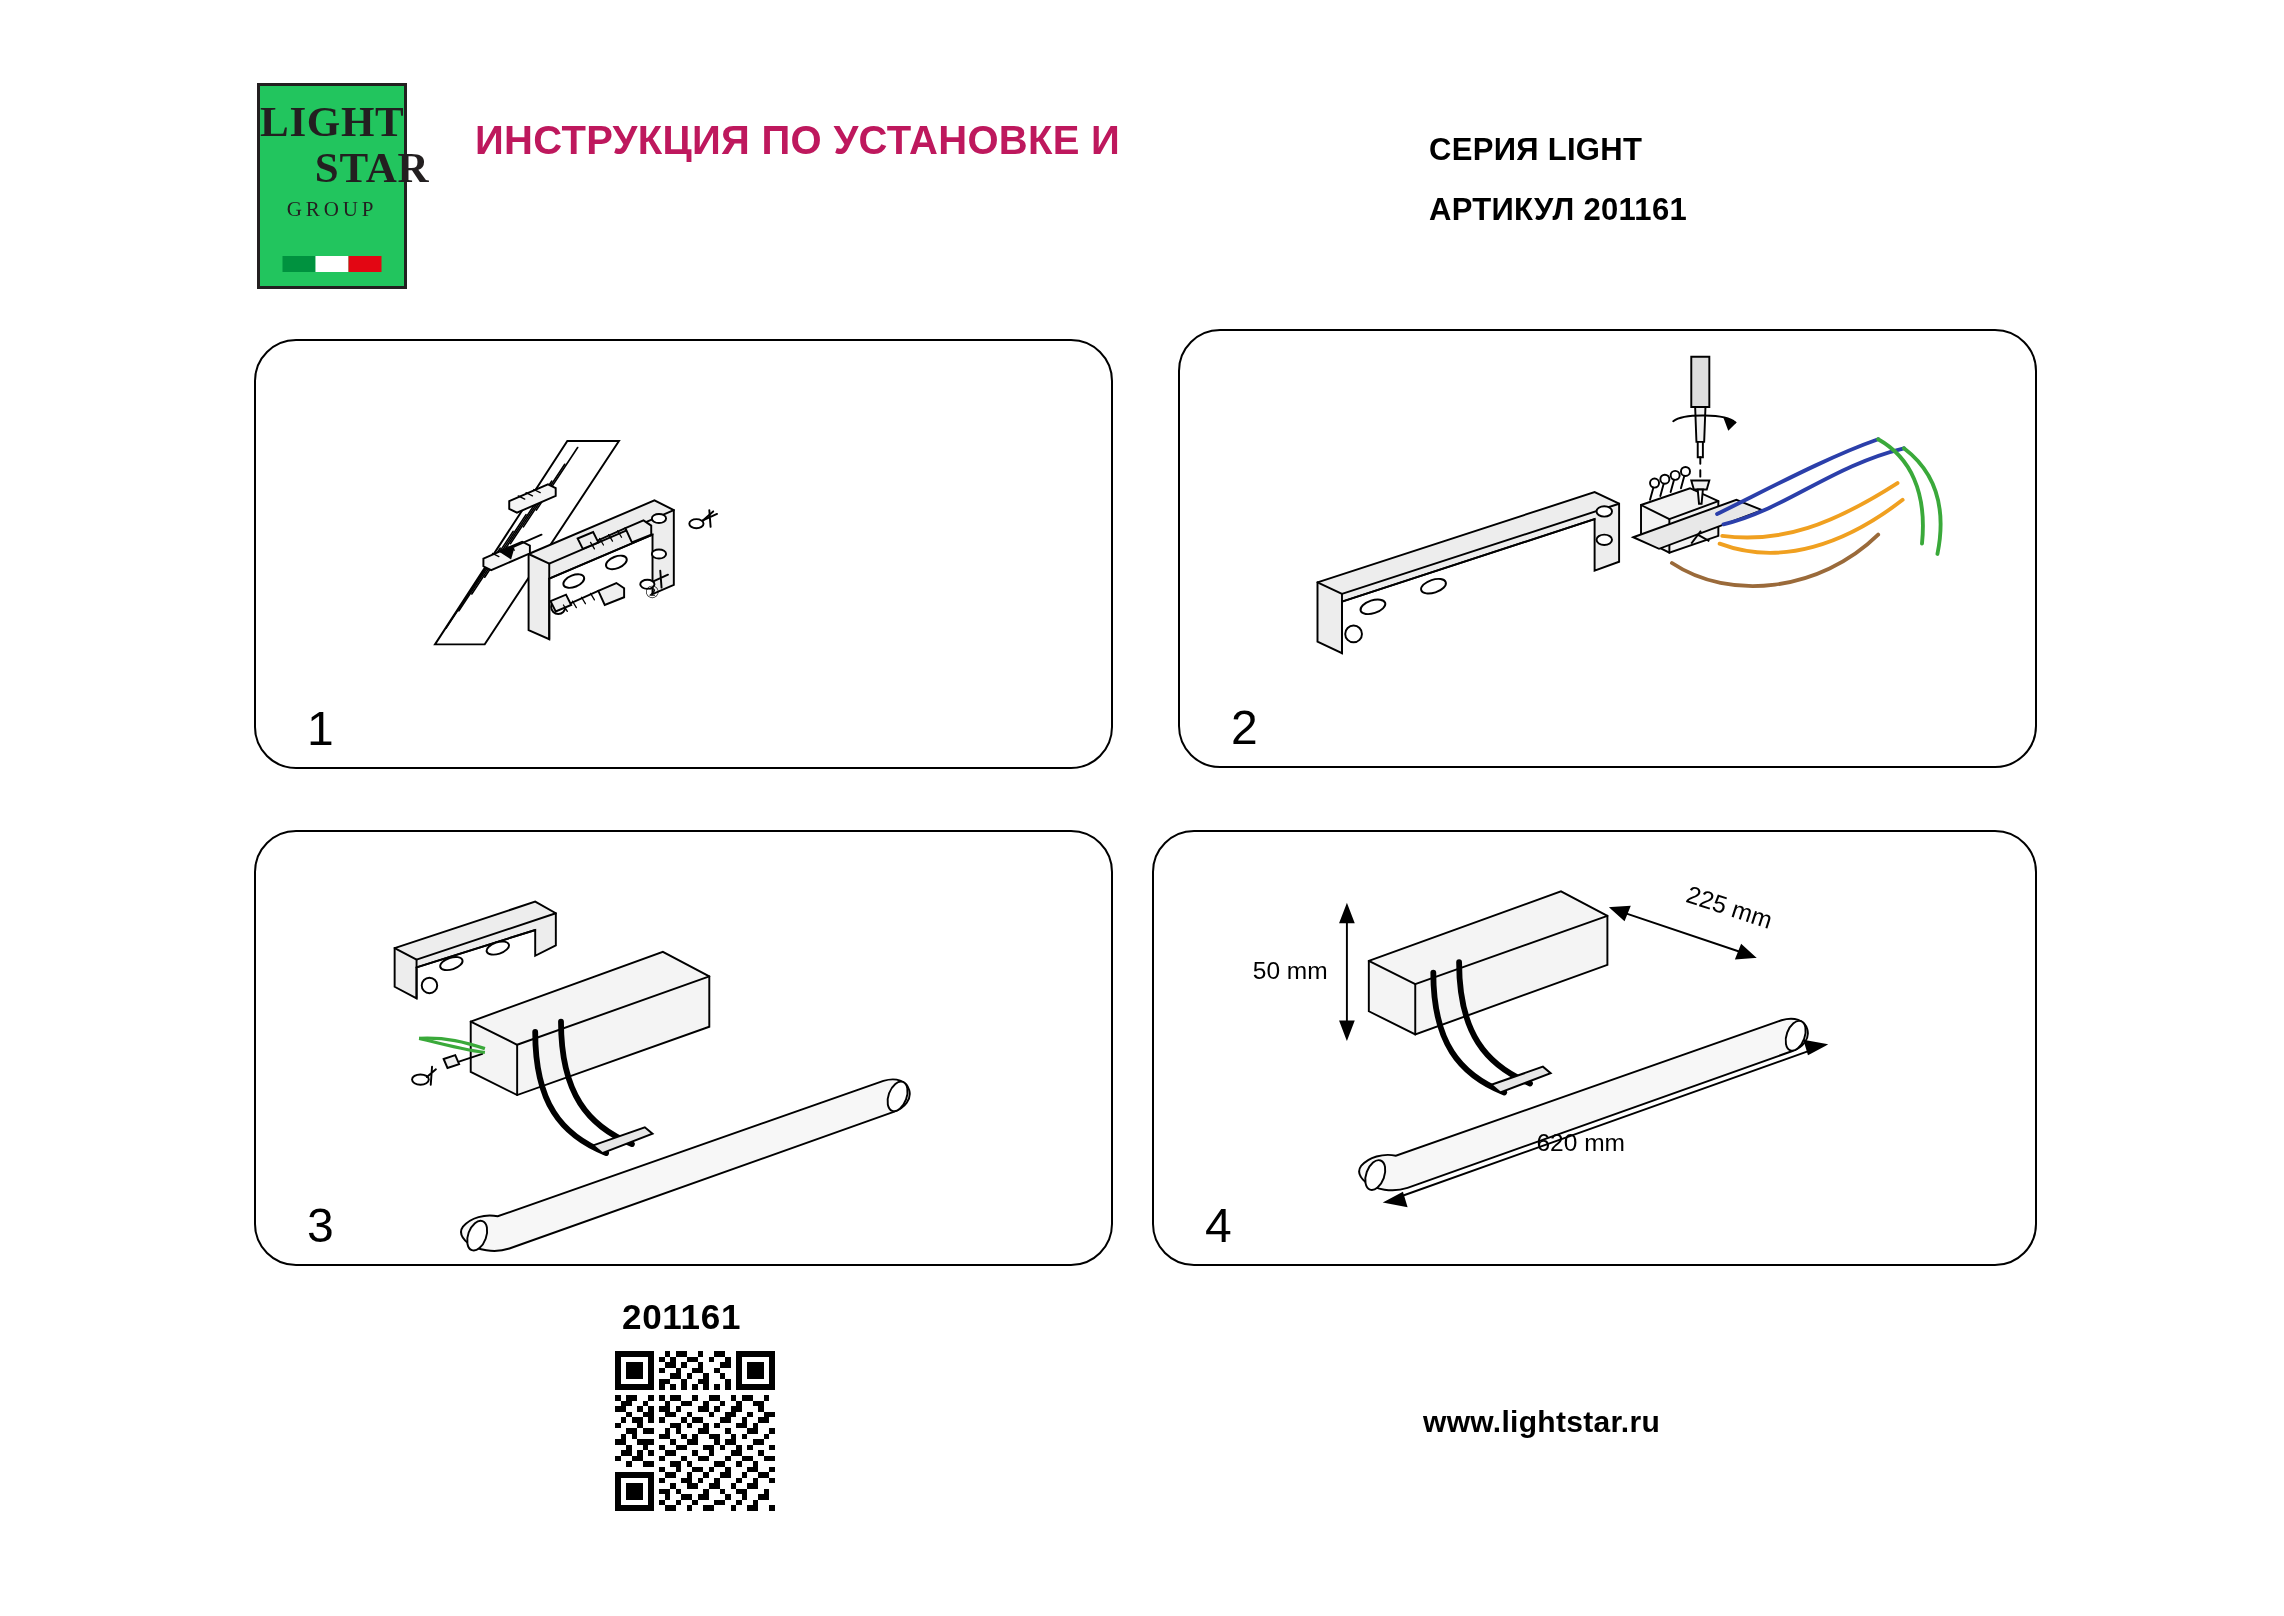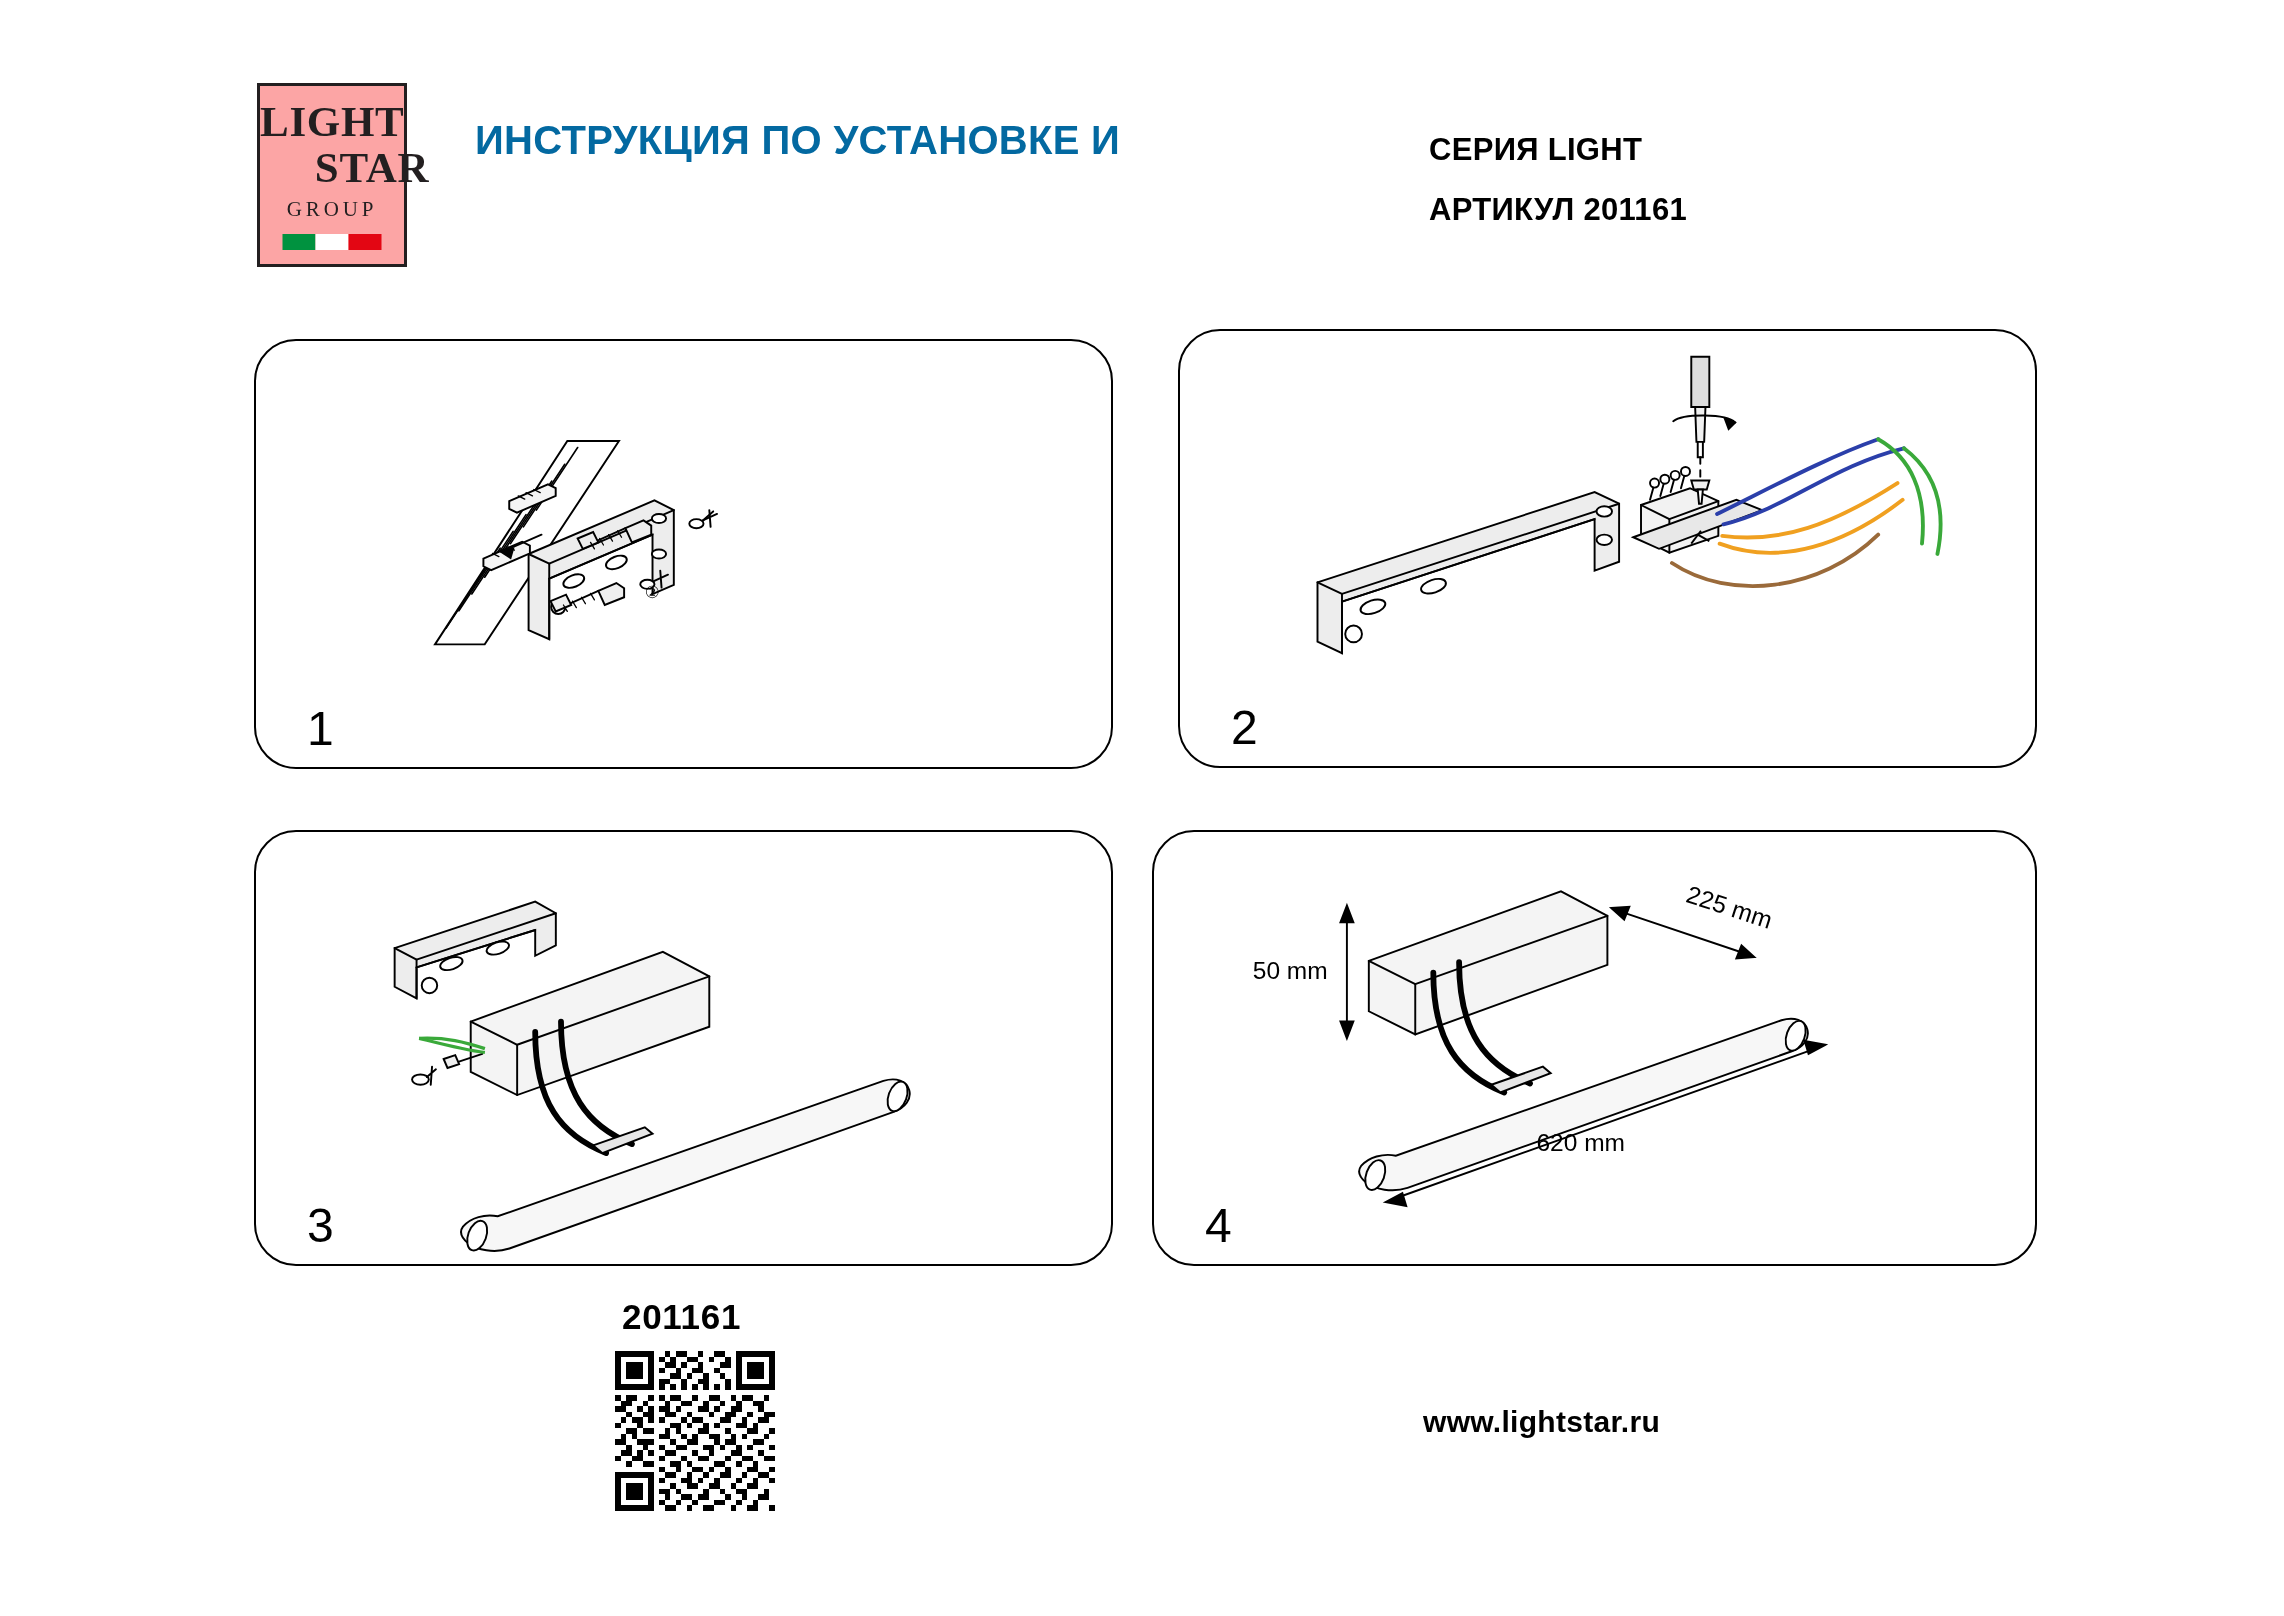--- a/index.html
+++ b/index.html
@@ -21,24 +21,24 @@
     position: absolute;
     left: 0; top: 0;
     width: 2284px;
     height: 306px;
   }
   .logo-box {
     position: absolute;
     left: 257px;
     top: 83px;
     width: 150px;
-    height: 184px;
+    height: 206px;
     border: 3.9px solid #231f20;
     box-sizing: border-box;
-    background: #fca5a5;
+    background: #22c55e;
   }
   .logo-text {
     position: absolute;
     left: 0; top: 0;
     width: 100%;
     text-align: center;
     font-family: "Liberation Serif", serif;
     font-weight: bold;
     color: #231f20;
     letter-spacing: 0.7px;
@@ -74,21 +74,21 @@
 
   .title {
     position: absolute;
     left: 475px;
     top: 114px;
     width: 944px;
     font-size: 40px;
     line-height: 52px;
     font-weight: bold;
     letter-spacing: 0.3px;
-    color: #0369a1;
+    color: #be185d;
   }
   .title .line2 { display: block; }
 
   .meta {
     position: absolute;
     left: 1429px;
     top: 120px;
     width: 716px;
   }
   .meta div {

